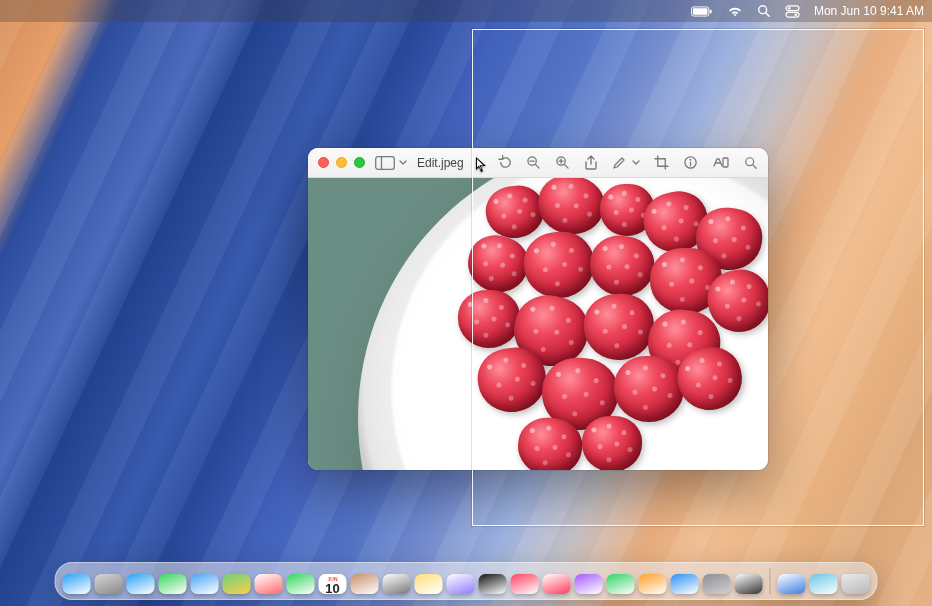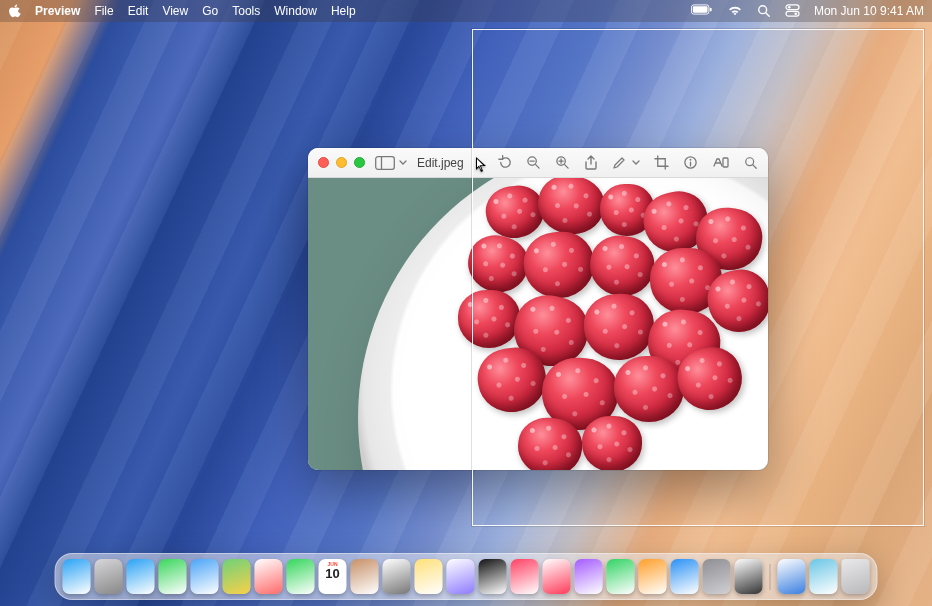--- a/index.html
+++ b/index.html
@@ -33,39 +33,39 @@
 }
 
 .menubar {
   position: absolute; top:0; left:0; right:0; height:22px;
   background: rgba(60,50,50,0.28);
   backdrop-filter: blur(20px);
   display:flex; align-items:center; color:#fff; font-size:12px;
   padding: 0 8px; gap: 14px;
 }
 .menubar .left { display:flex; align-items:center; gap:14px; }
-.menubar .right { margin-left:auto; display:flex; gap:14px; }
+.menubar .right { margin-left:auto; display:flex; align-items:center; gap:14px; }
 .menubar .item { cursor:default; }
 .menubar .app { font-weight:600; }
 .apple-logo svg { display:block; }
 .status-icon svg { display:block; }
 
 .dock-wrap {
   position:absolute; left:50%; transform:translateX(-50%);
   bottom:6px;
 }
 .dock {
   display:flex; align-items:flex-end; gap:4px;
   padding:6px 8px;
   background: rgba(230,230,235,0.55);
   border-radius:18px;
   box-shadow: 0 10px 30px rgba(0,0,0,0.25), inset 0 0 0 1px rgba(255,255,255,0.4);
 }
 .dock .tile {
-  width:28px; height:35px; border-radius:7px;
+  width:28px; height:20px; border-radius:7px;
   box-shadow: 0 2px 4px rgba(0,0,0,0.25);
   position:relative;
 }
 .dock .sep { width:1px; height:26px; background:rgba(0,0,0,0.2); margin:0 3px; align-self:center; }
 
 .window {
   position:absolute; left:308px; top:148px; width:460px; height:322px;
   background:#fff; border-radius:10px;
   box-shadow: 0 20px 50px rgba(0,0,0,0.35), 0 0 0 1px rgba(0,0,0,0.08);
   overflow:hidden; display:flex; flex-direction:column;
@@ -123,35 +123,20 @@
   position:absolute;
 }
 .cursor-ptr svg{display:block;filter:drop-shadow(0 1px 1px rgba(0,0,0,0.4));}
 </style>
 </head>
 <body>
 
 <div class="desktop"></div>
 
 <div class="menubar">
-  <div class="left">
-    <span class="apple-logo item">
-      <svg width="13" height="14" viewBox="0 0 16 18">
-          <path fill="#fff" d="M12.6 9.5c0-2.2 1.8-3.2 1.9-3.3-1-1.5-2.6-1.7-3.2-1.7-1.4-.1-2.7.8-3.4.8s-1.8-.8-3-.8C3.3 4.5 1 5.9 1 9.1c0 1 .2 2 .6 3 .5 1.4 2.4 4.9 4.4 4.8 1 0 1.6-.7 2.9-.7s1.8.7 2.9.7c2 0 3.7-3.2 4.2-4.6-2.7-1.2-3.4-2.6-3.4-2.8zM10.5 3.1c1-1.2.9-2.3.9-2.6-.9.1-1.9.6-2.5 1.3-.6.7-1 1.6-.9 2.6 1 .1 1.9-.5 2.5-1.3z"></path>
-        </svg>
-    </span>
-    <span class="item app">Preview</span>
-    <span class="item">File</span>
-    <span class="item">Edit</span>
-    <span class="item">View</span>
-    <span class="item">Go</span>
-    <span class="item">Tools</span>
-    <span class="item">Window</span>
-    <span class="item">Help</span>
-  </div>
   <div class="right">
     <span class="status-icon">
       <svg width="22" height="11" viewBox="0 0 24 12">
           <rect x="0.5" y="1" width="19" height="10" rx="2.5" fill="none" stroke="#fff" stroke-width="1"></rect>
           <rect x="2" y="2.5" width="16" height="7" rx="1.2" fill="#fff"></rect>
           <rect x="20.5" y="4" width="2" height="4" rx="1" fill="#fff"></rect>
         </svg>
     </span>
     <span class="status-icon">
       <svg width="16" height="12" viewBox="0 0 16 12">

